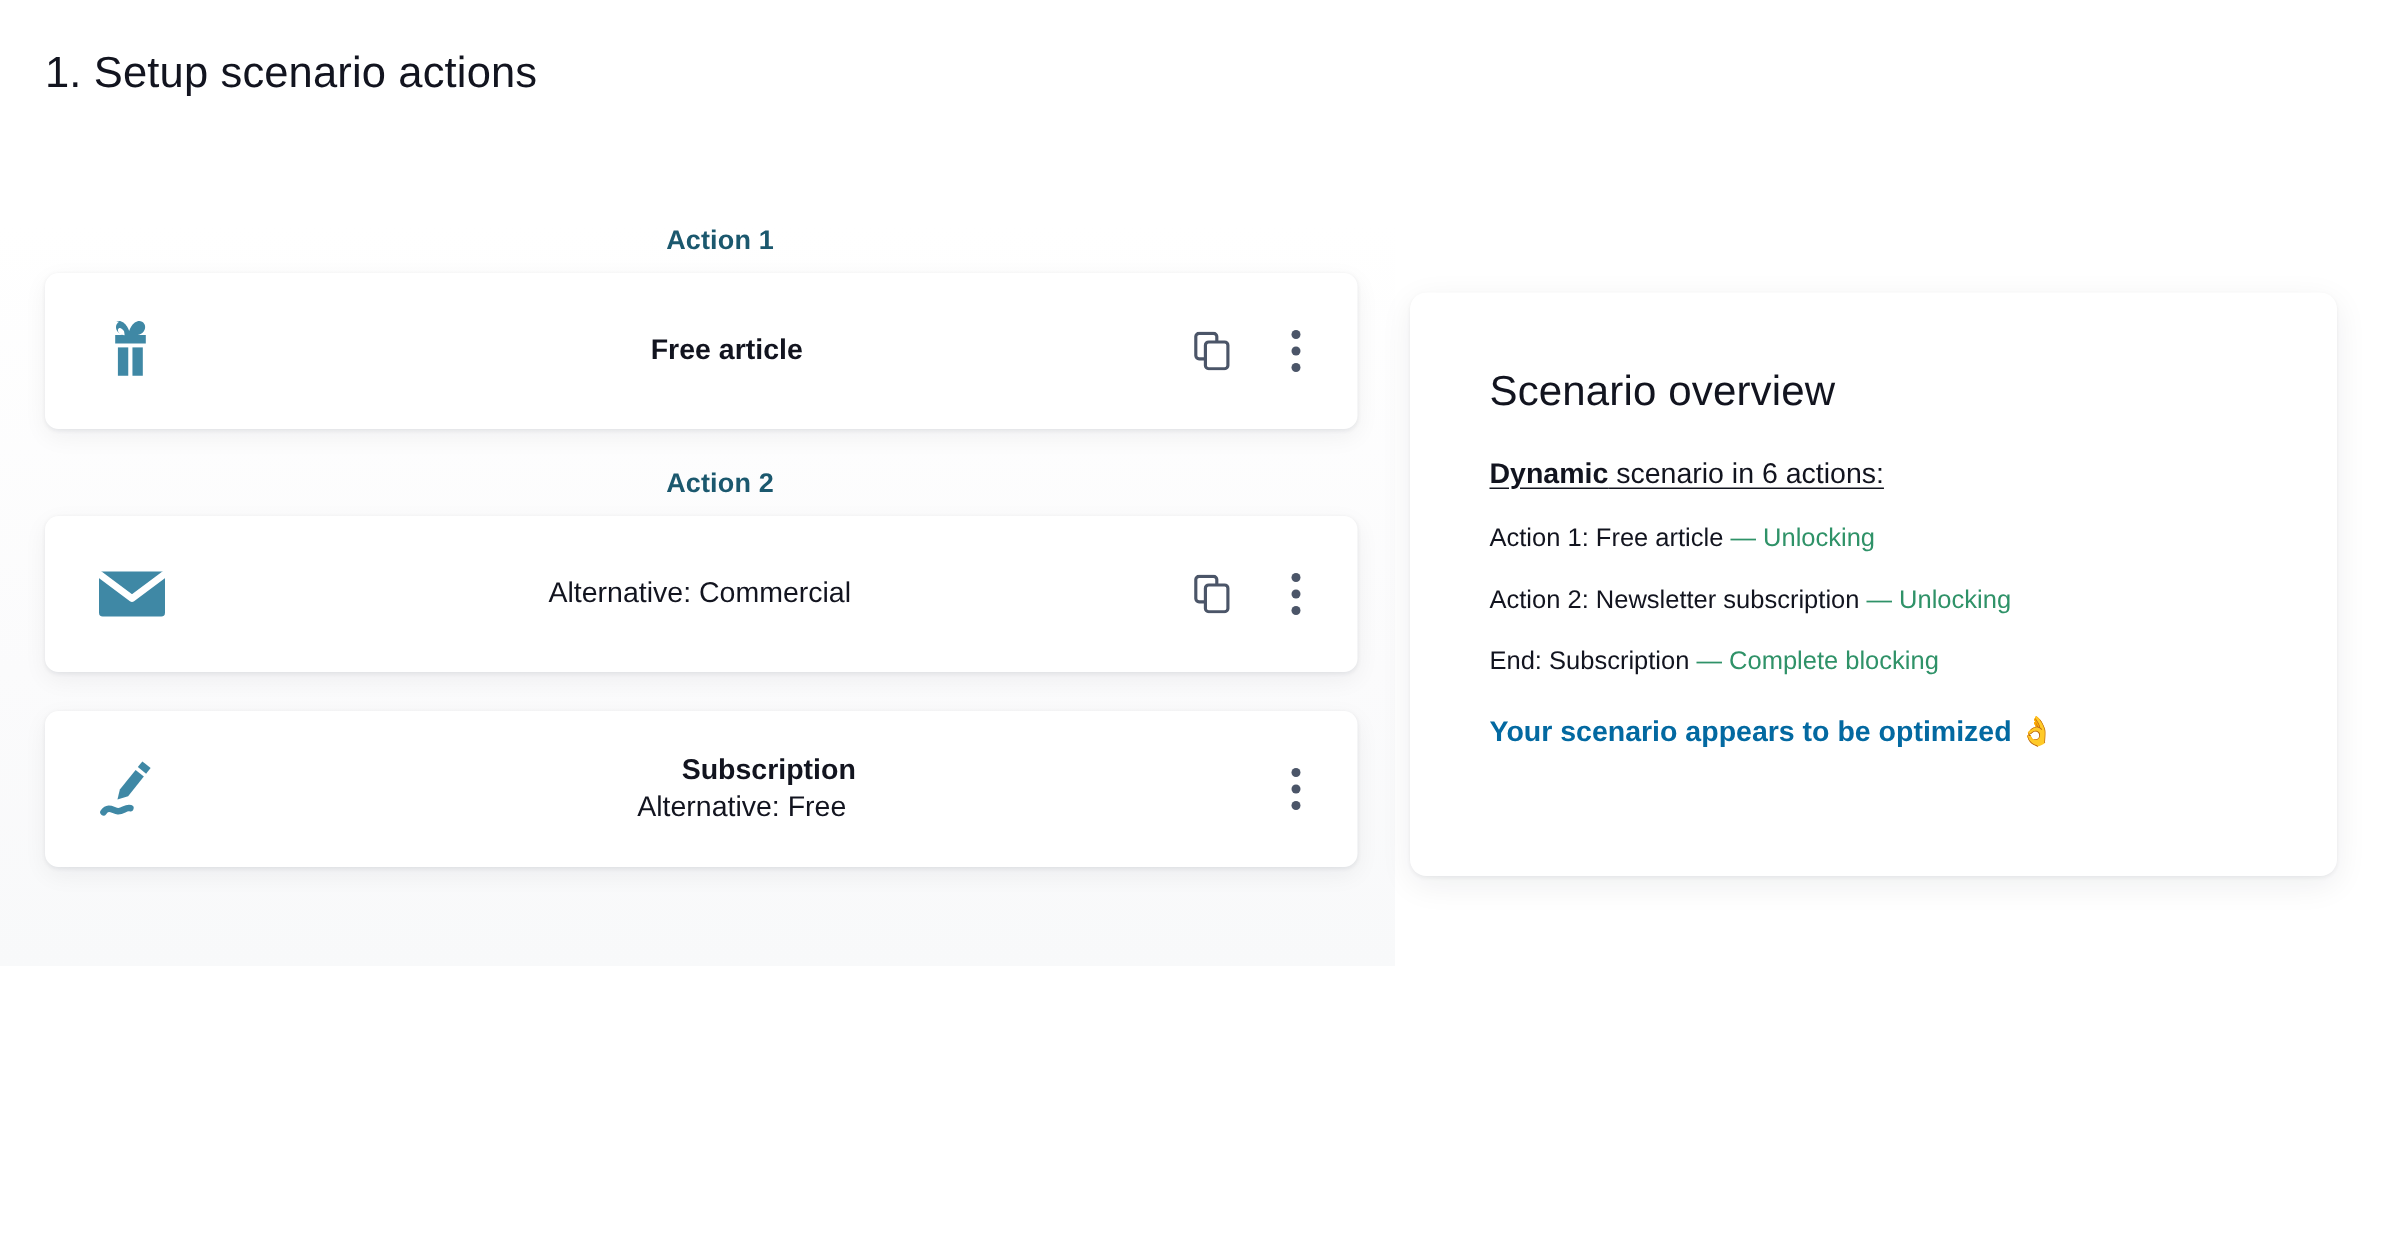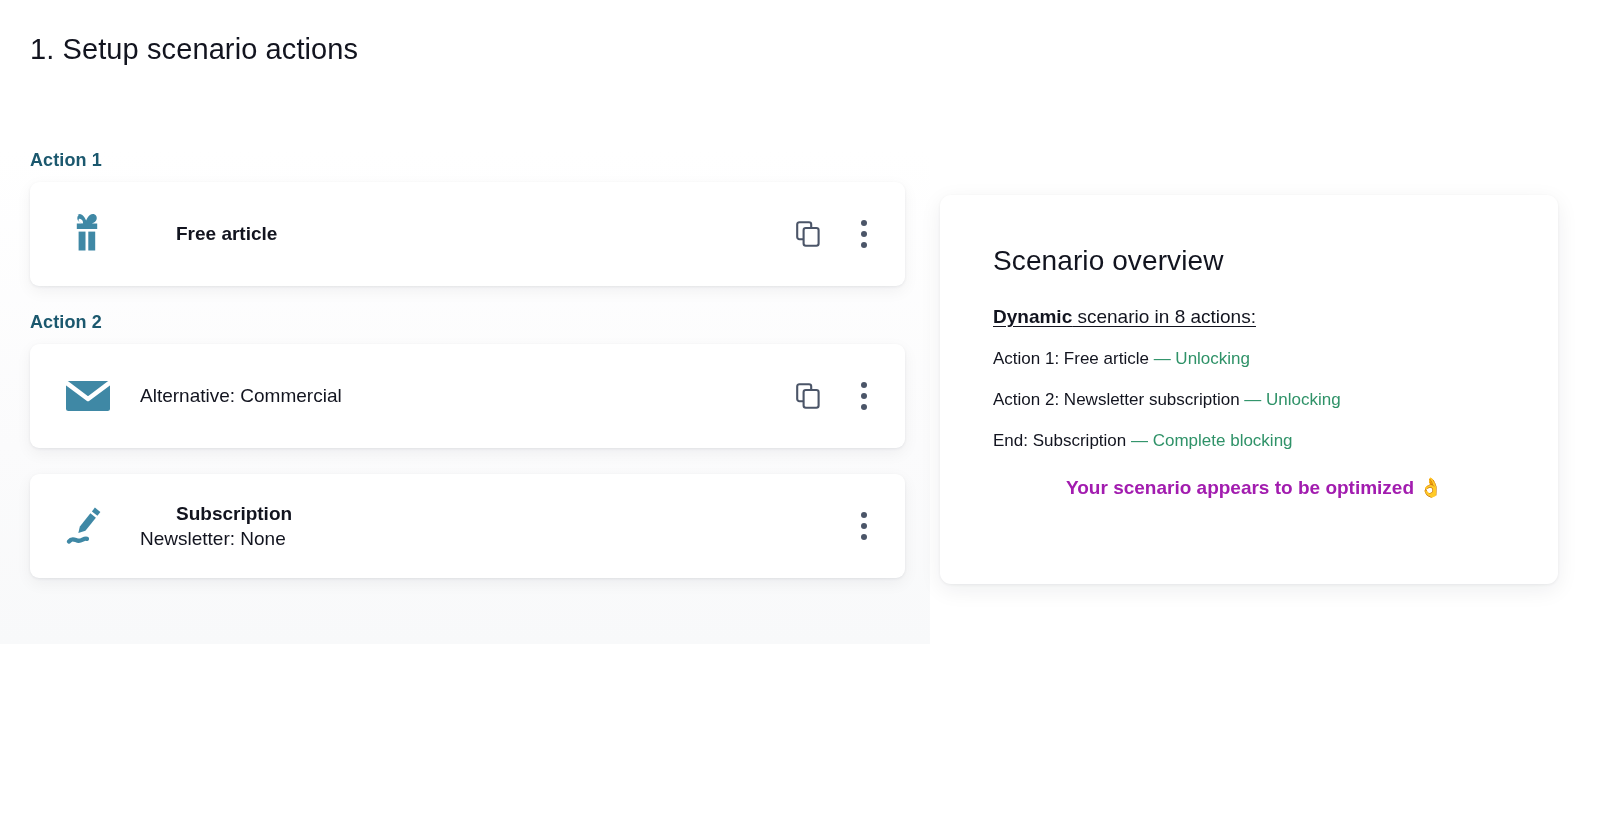--- a/index.html
+++ b/index.html
@@ -36,21 +36,21 @@
   
   .left-col {
     position: absolute;
     left: 0px;
     top: 150px;
     width: 930px;
     padding-bottom: 40px;
     background: linear-gradient(180deg, #ffffff 0%, #fbfbfc 60%, #f8f9fa 100%);
   }
 
-  .group { margin-bottom: 26px; }
+  .group { margin-bottom: 26px; text-align: center; }
 
   .group-label {
     margin-left: 30px;
     margin-bottom: 11px;
     font-size: 18px;
     font-weight: 700;
     letter-spacing: 0.1px;
   }
   .group-label.accent { color: #1b586e; }
   .group-label.dark   { color: #12141f; }
@@ -171,23 +171,22 @@
     color: #12141f;
     margin-bottom: 21px;
     white-space: nowrap;
   }
   .overview-line .green { color: #2f9268; }
 
   .overview-status {
     margin-top: 25px;
     font-size: 19px;
     font-weight: 700;
-    color: #a21caf;
-    white-space: nowrap;
-    text-align: center;
+    color: #0369a1;
+    white-space: nowrap;
   }
   .overview-status .emoji {
     font-family: "DejaVu Sans", sans-serif;
     font-weight: 400;
   }
 </style>
 </head>
 <body>
 
 <div class="page">
@@ -266,41 +265,41 @@
           <svg width="50" height="46" viewBox="0 0 50 46" aria-hidden="true">
             <g fill="#3f88a5">
               <path d="M30.9 4.6 L36.4 9.0 L33.4 12.8 L27.9 8.4 Z"></path>
               <path d="M26.4 10.3 L31.9 14.7 L21.4 27.8 L14.3 30.0 L15.9 23.4 Z"></path>
             </g>
             <path d="M5 38.5 c3.3 -4.6 6.4 -1.0 9.6 -0.7 c3.3 0.3 5.3 -3.0 8.3 -2.0" fill="none" stroke="#3f88a5" stroke-width="4.4" stroke-linecap="round"></path>
           </svg>
         </div>
         <div class="card-text">
           <div class="card-title">Subscription</div>
-          <div class="card-sub">Newsletter: None</div>
+          <div class="card-sub">Alternative: Free</div>
         </div>
         <div class="card-actions">
           <button class="icon-btn">
             <span class="dots">
                 <i></i>
                 <i></i>
                 <i></i>
               </span>
           </button>
         </div>
       </div>
     </div>
 
   </div>
 
   <aside class="overview-panel">
     <div class="overview-title">Scenario overview</div>
 
     <div class="overview-head">
-      <b>Dynamic</b><span> scenario in 8 actions:</span>
+      <b>Dynamic</b><span> scenario in 6 actions:</span>
     </div>
 
     <div class="overview-line">
       <span>Action 1: Free article</span><span class="green"> — </span><span class="green">Unlocking</span>
     </div>
 
     <div class="overview-line">
       <span>Action 2: Newsletter subscription</span><span class="green"> — </span><span class="green">Unlocking</span>
     </div>
 

